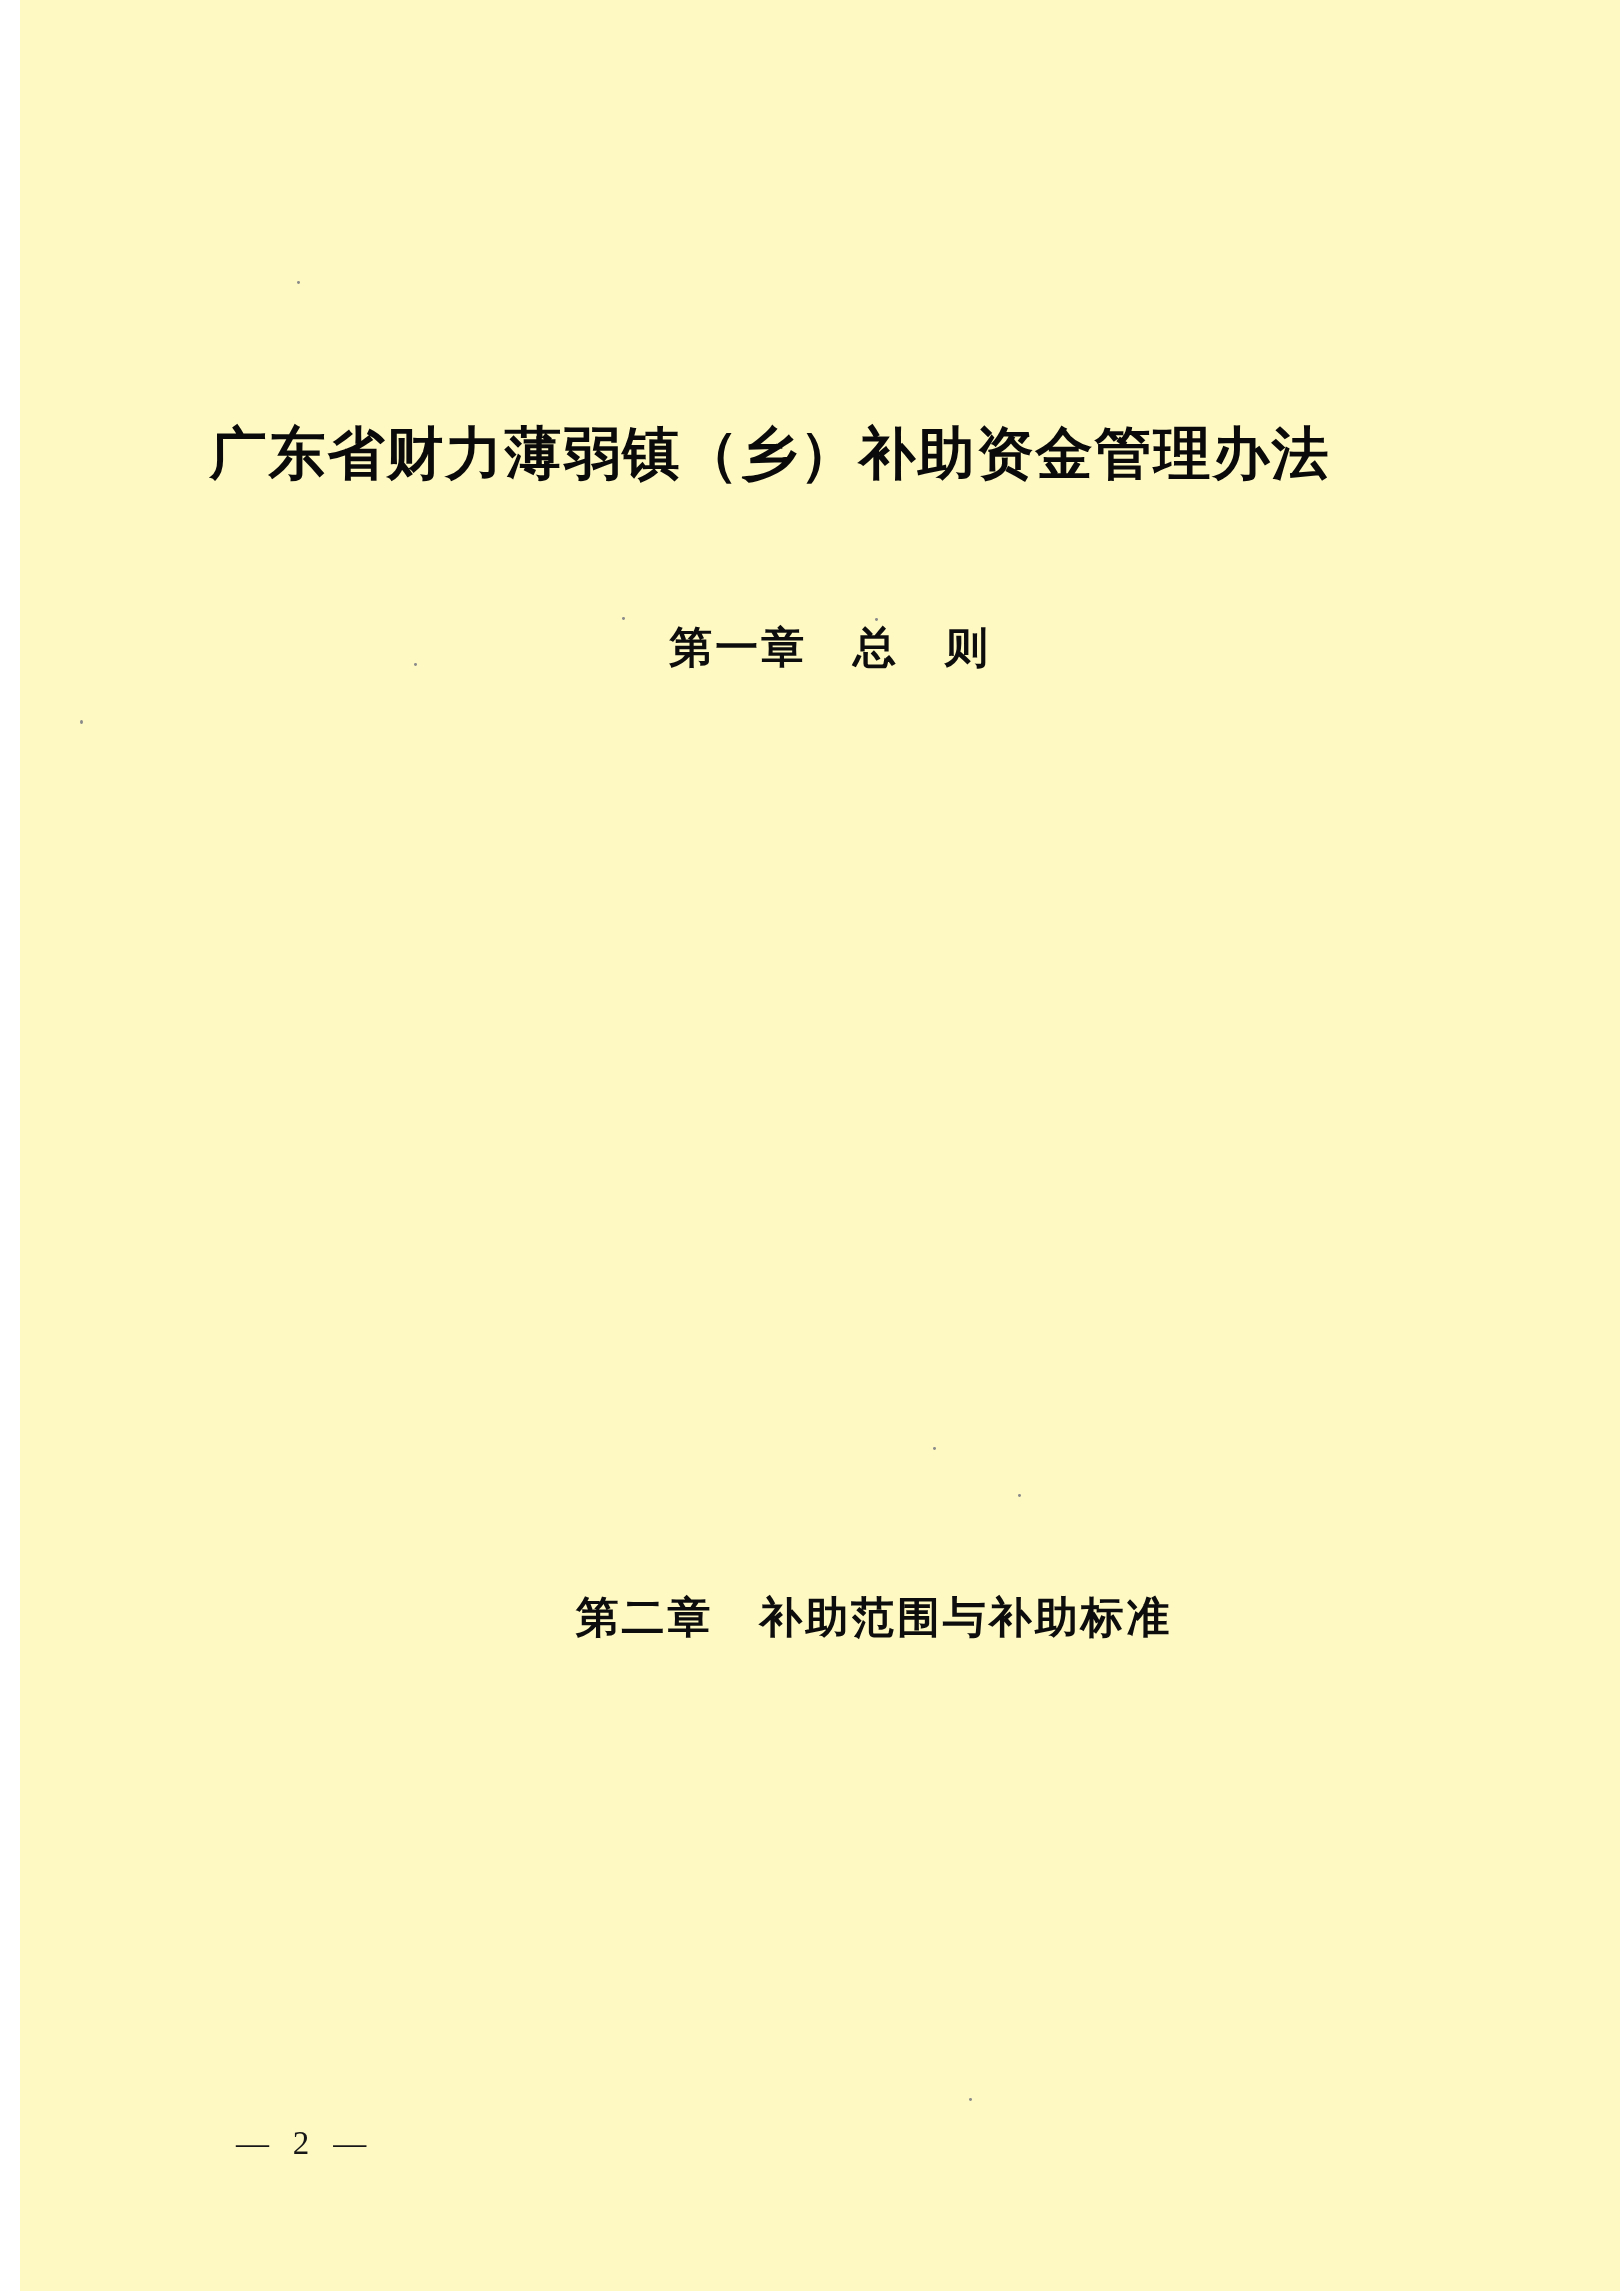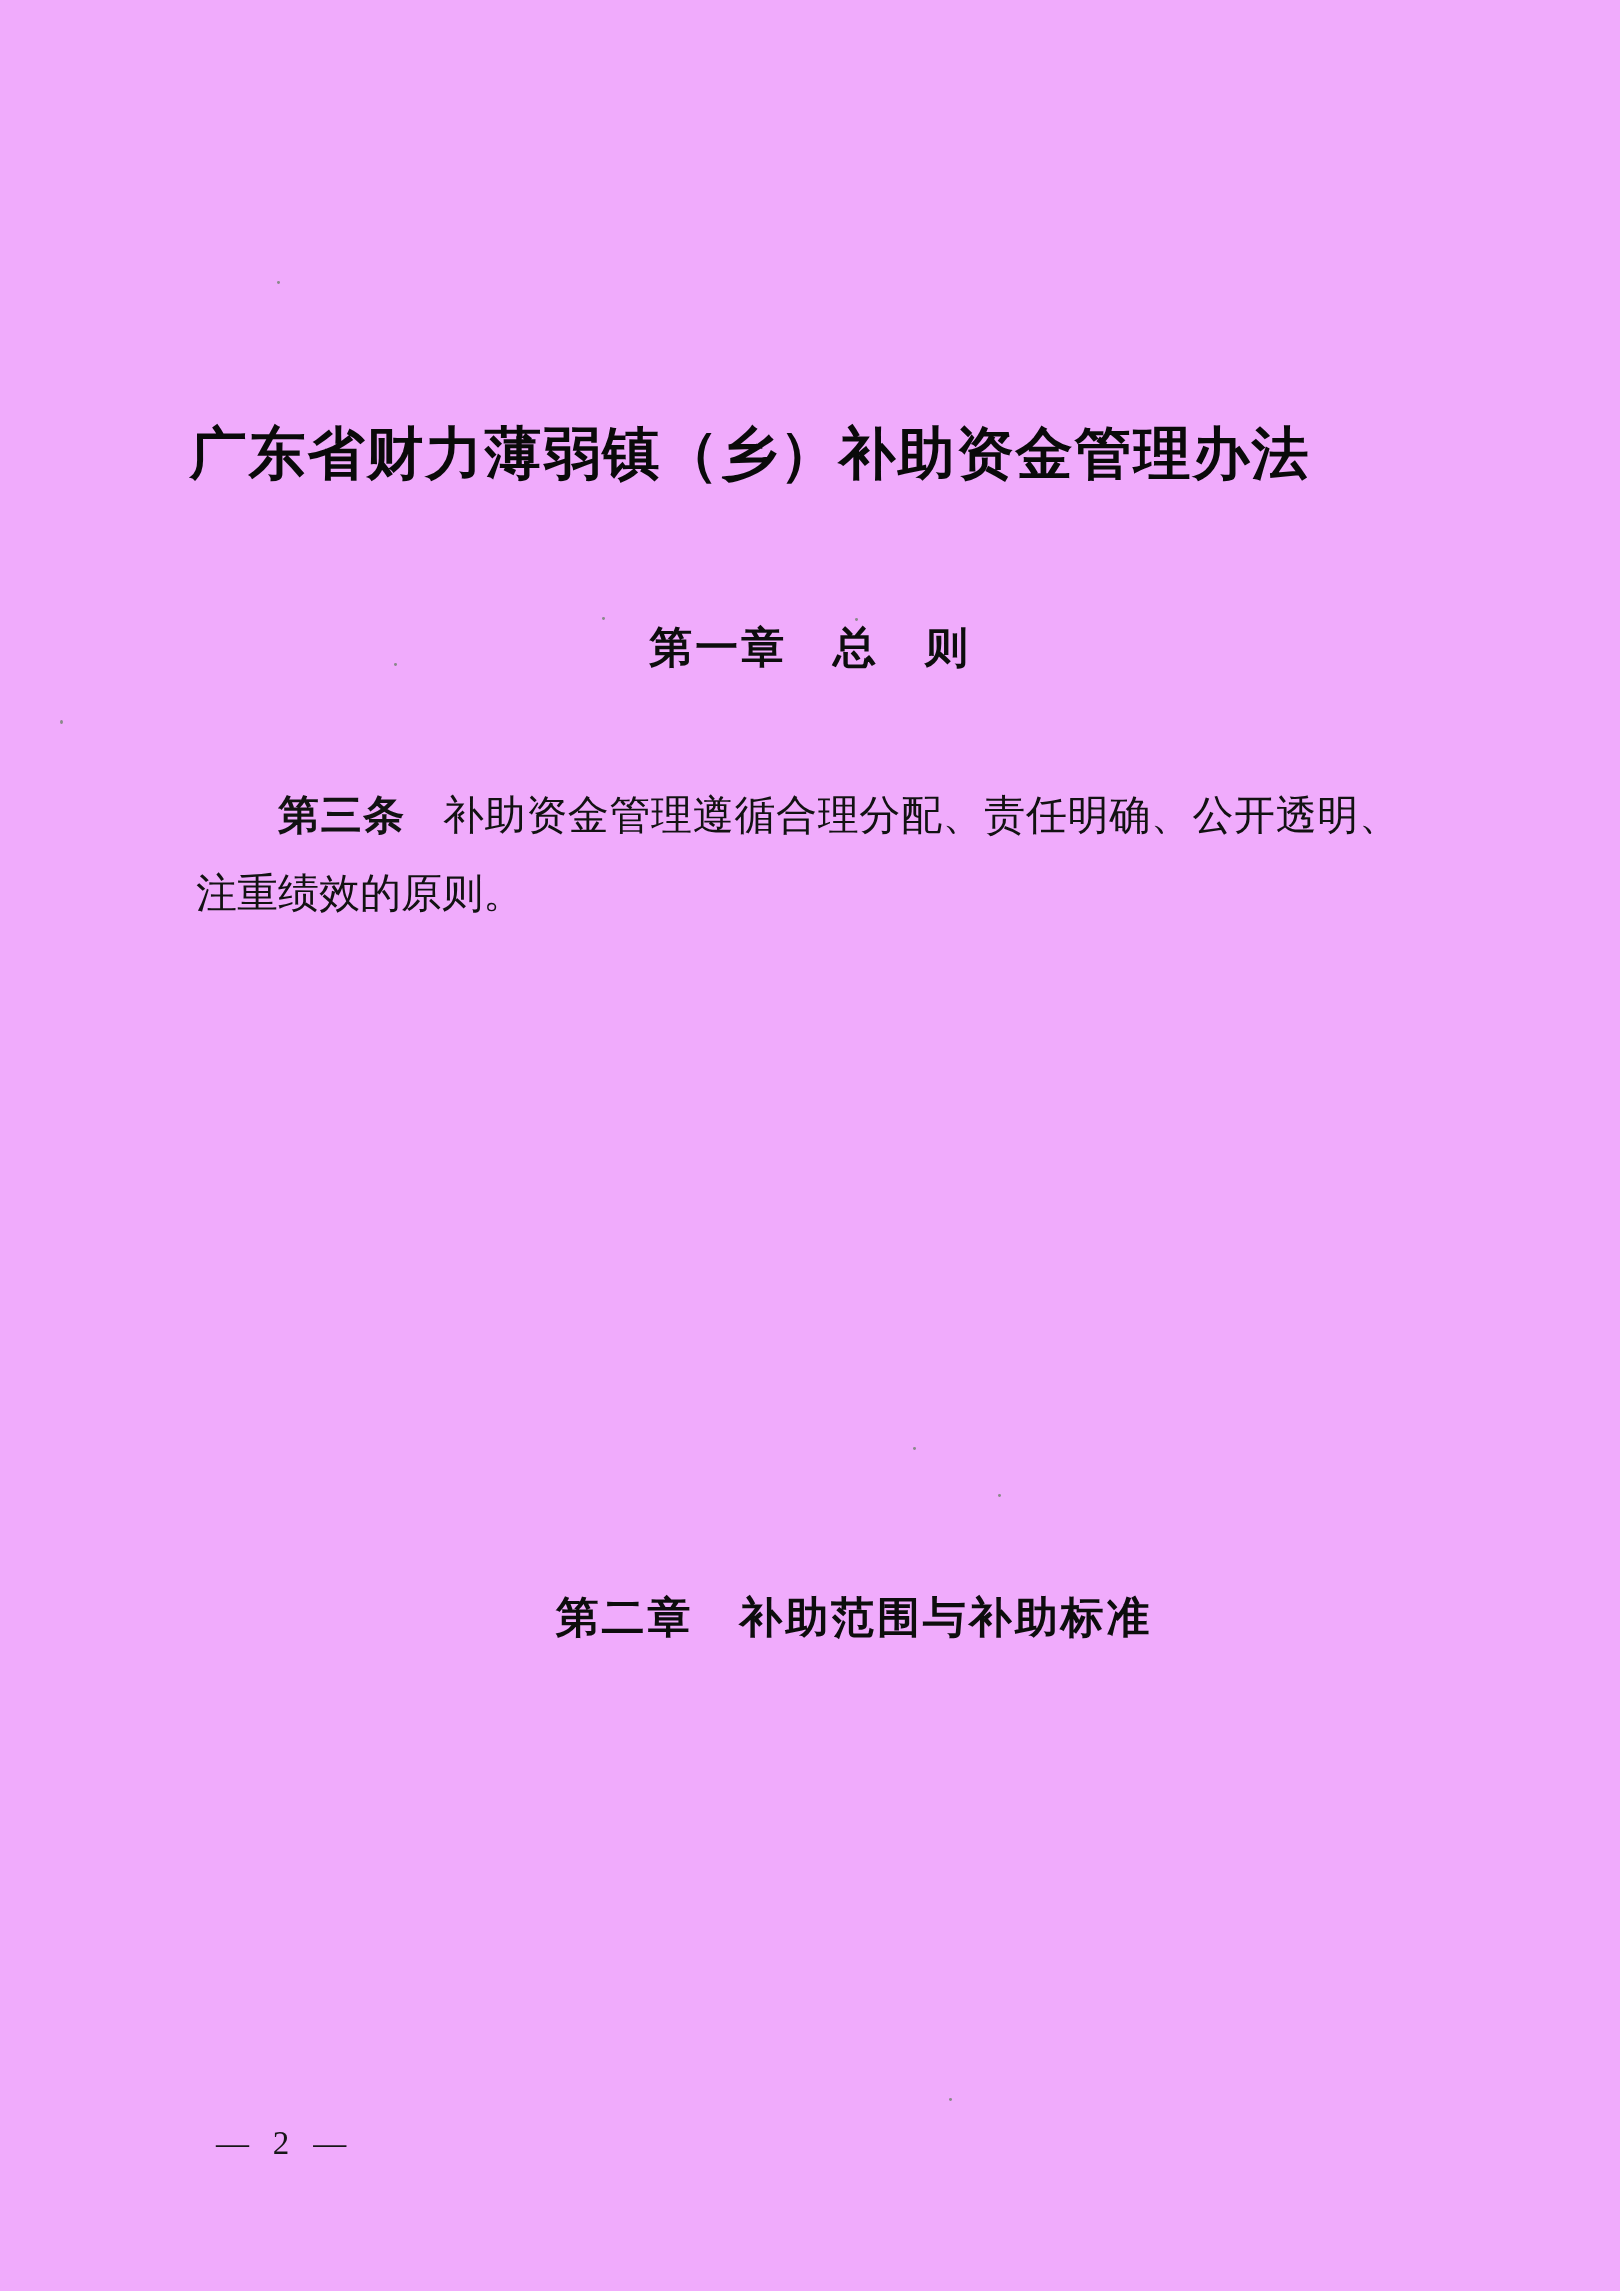--- a/index.html
+++ b/index.html
@@ -11,21 +11,22 @@
     width: 1620px;
     height: 2292px;
     position: relative;
     font-family: "Liberation Serif", "DejaVu Serif", serif;
     color: #101010;
     overflow: hidden;
   }
   .page {
     position: absolute;
     inset: 0;
-    background: #f0abfc;
+    background: #fef9c3;
+    margin-left: 20px;
   }
   .doc-title {
     position: absolute;
     top: 416px;
     left: 0;
     width: 1500px;
     text-align: center;
     font-size: 57px;
     font-weight: 700;
     letter-spacing: 2px;
@@ -95,21 +96,20 @@
   <div class="speck" style="left:60px; top:720px; width:2.9px; height:3.9px;"></div>
   <div class="speck" style="left:913px; top:1447px; width:2.9px; height:2.9px;"></div>
   <div class="speck" style="left:998px; top:1494px; width:2.9px; height:2.9px;"></div>
   <div class="speck" style="left:949px; top:2098px; width:2.9px; height:2.9px;"></div>
 
   <div class="doc-title">广东省财力薄弱镇（乡）补助资金管理办法</div>
 
   <div class="chapter-heading" id="chapter1-heading">第一章　总　则</div>
 
   <div class="body-flow" id="flow-chapter1">
-    <p class="para"><span class="lead">第三条</span><span>补助资金管理遵循合理分配、责任明确、公开透明、注重绩效的原则。</span></p>
   </div>
 
   <div class="chapter-heading" id="chapter2-heading">第二章　补助范围与补助标准</div>
 
 
   <div class="page-number">— 2 —</div>
 
 </div>
 
 

